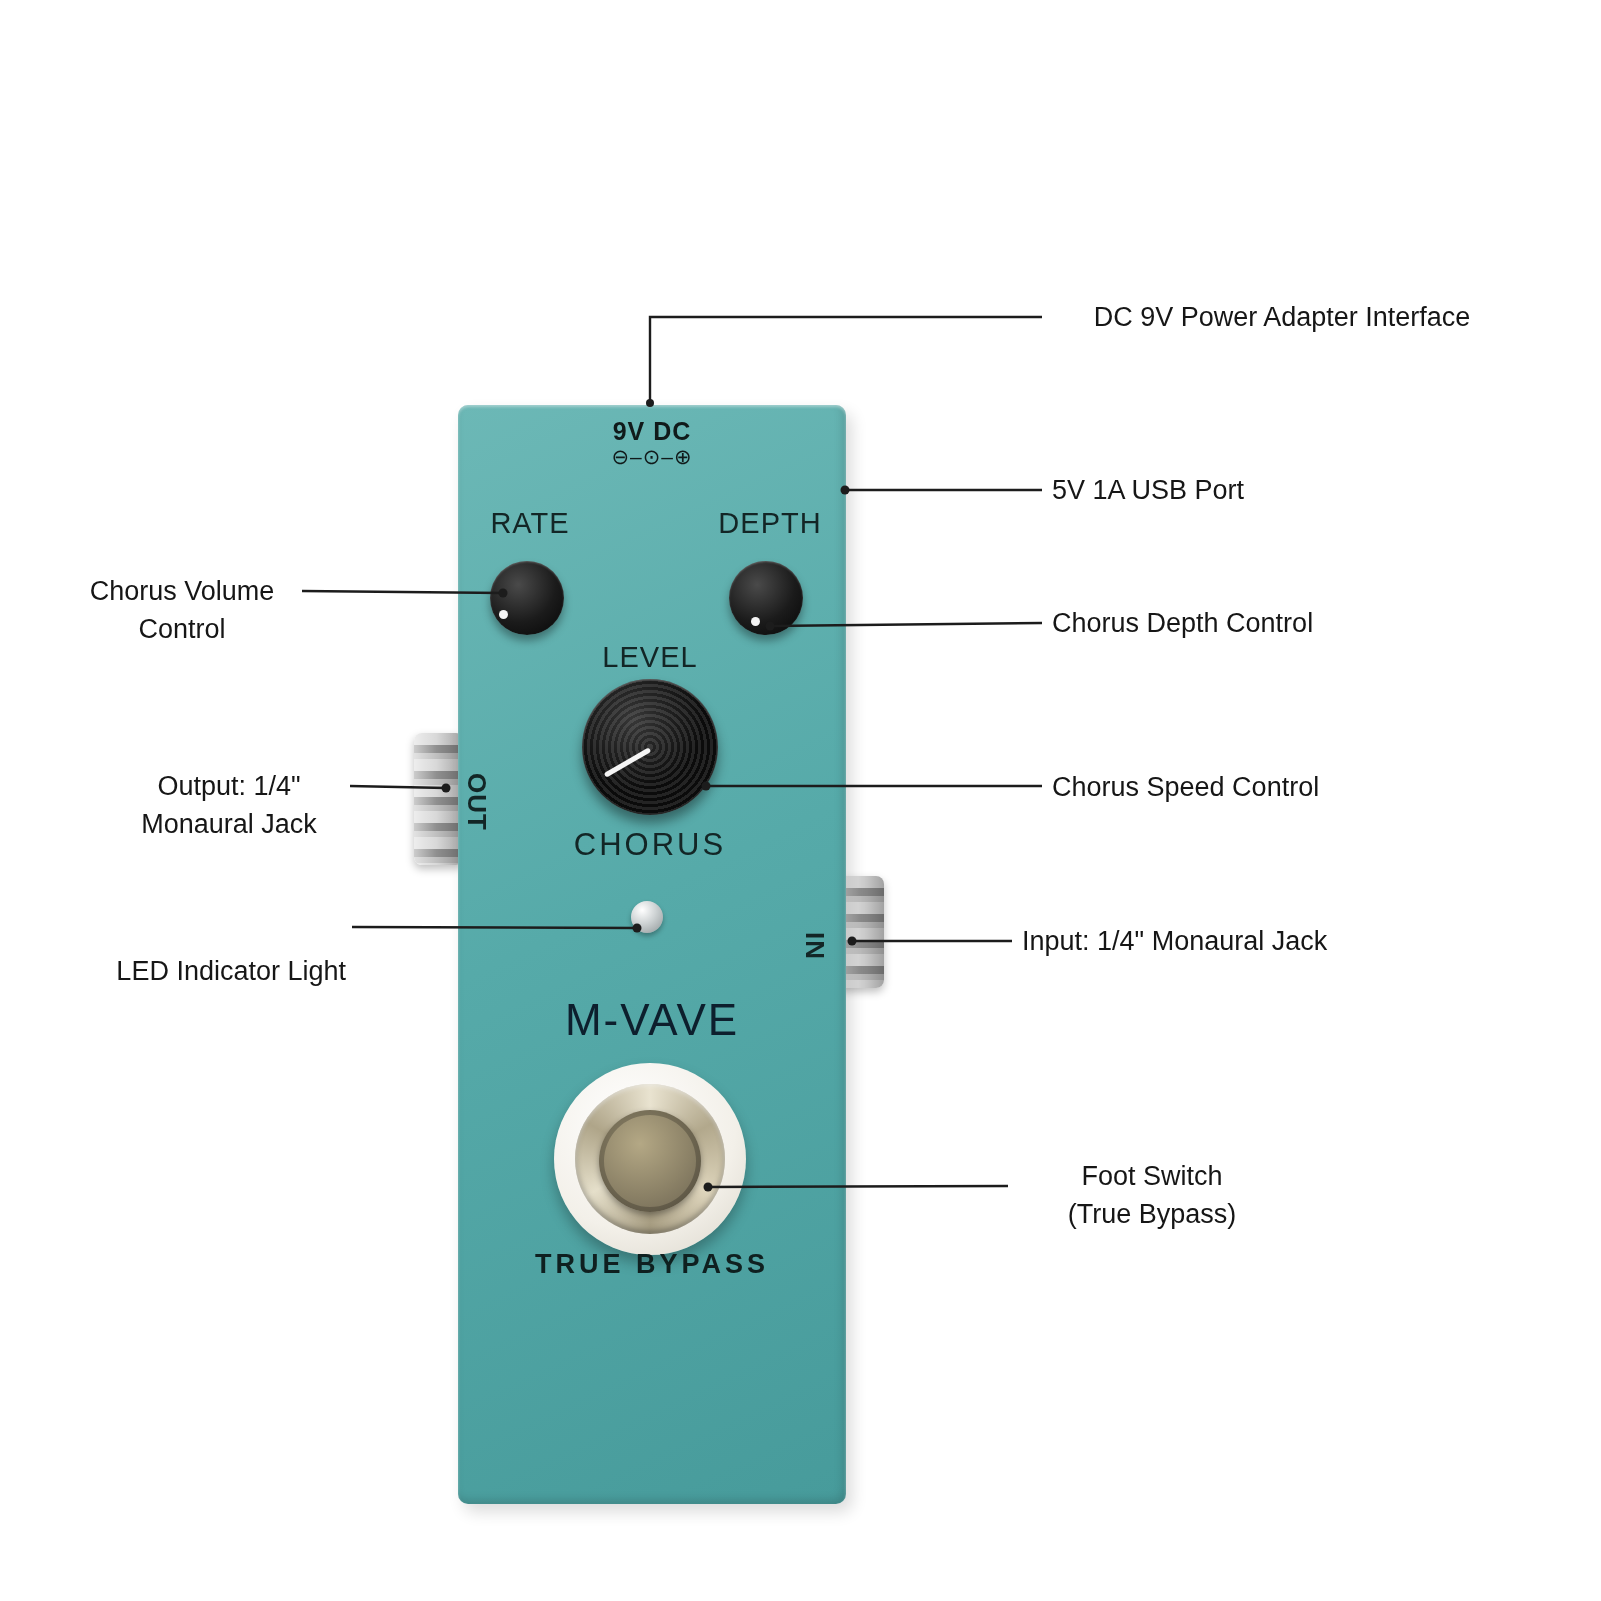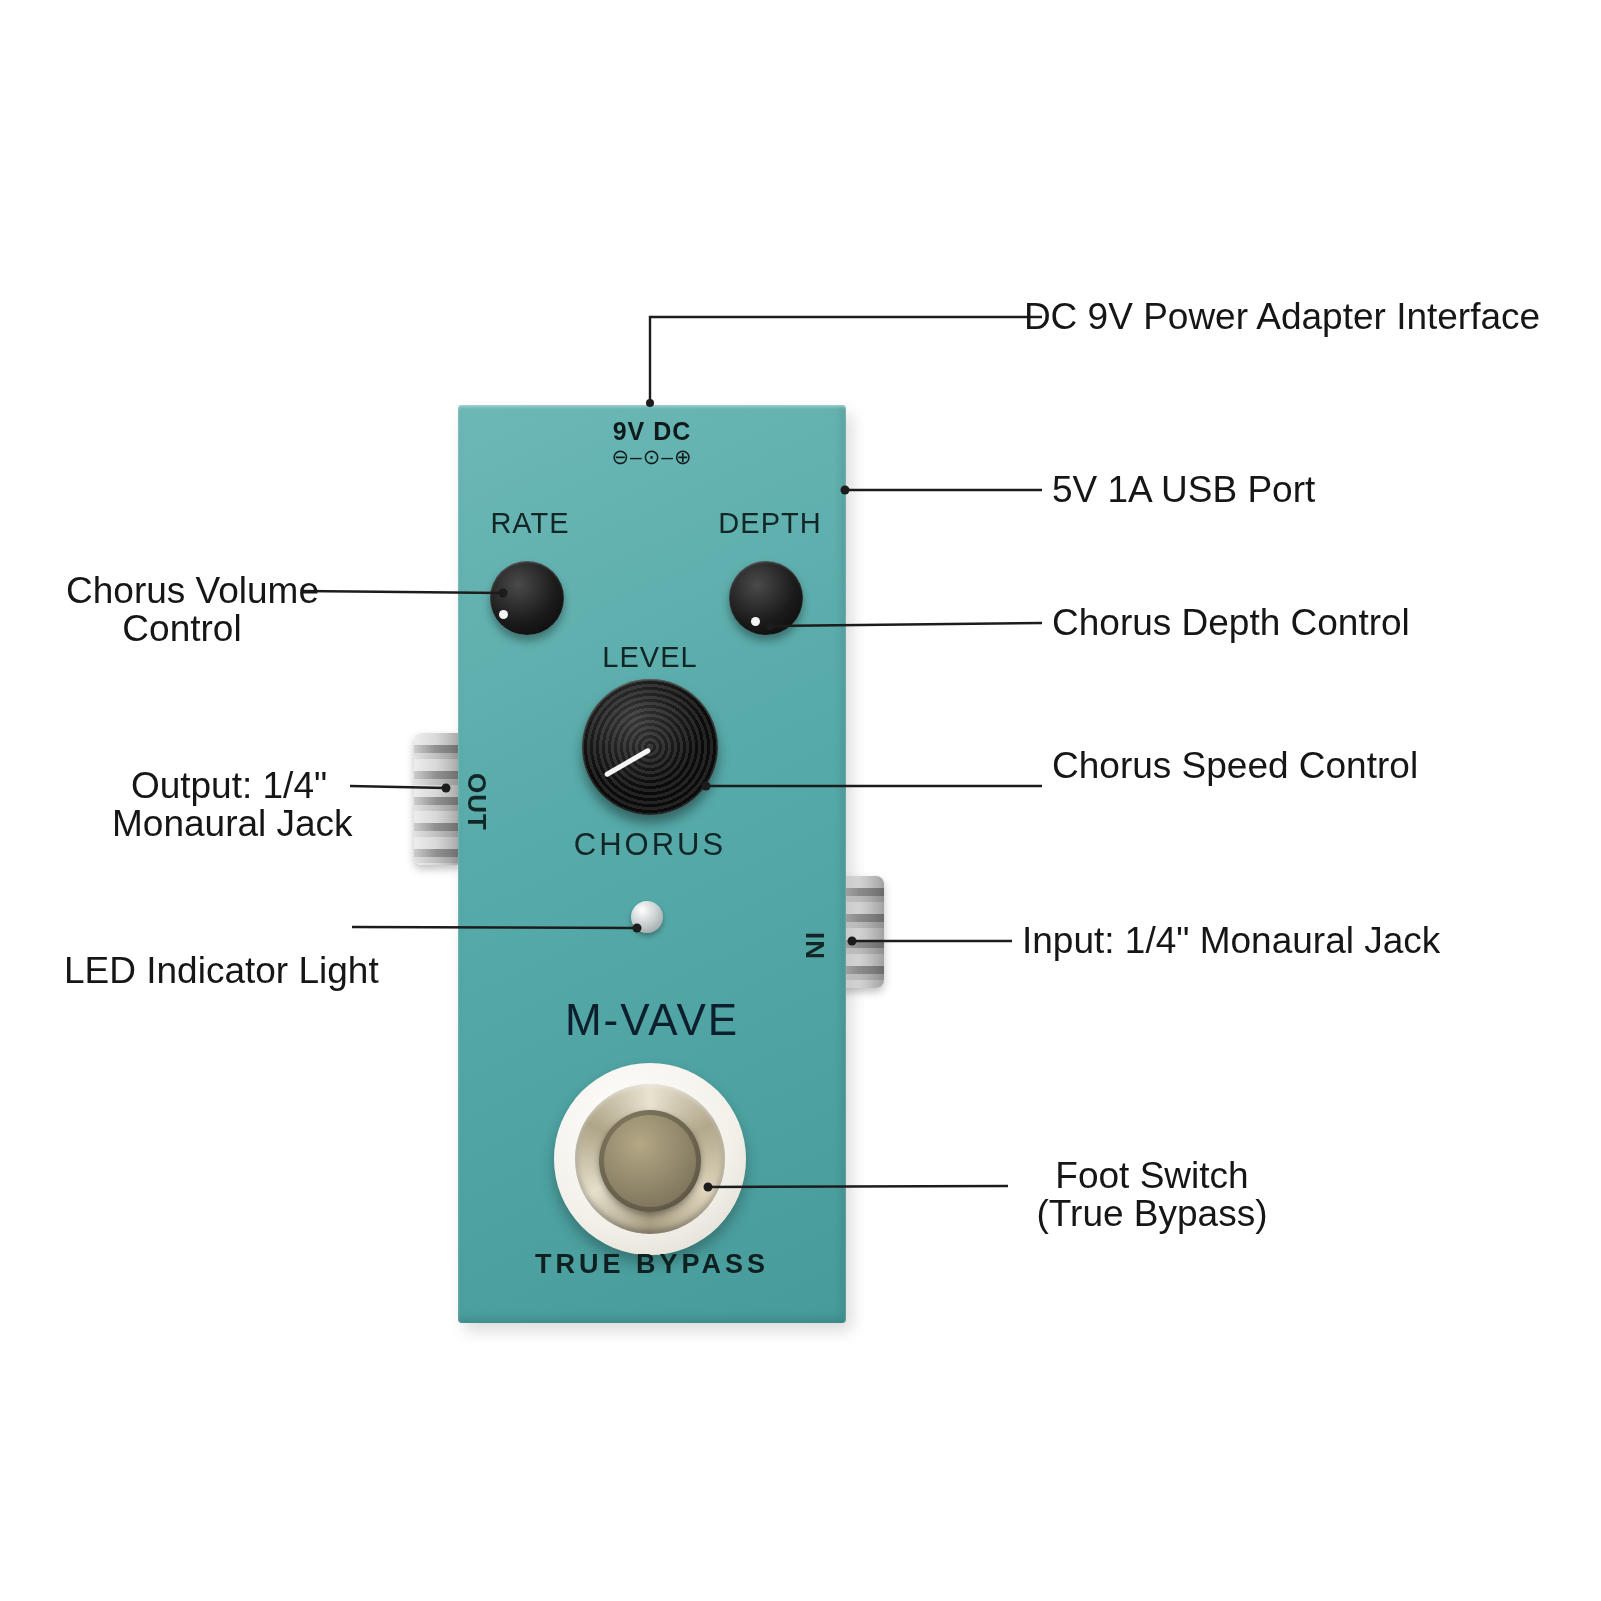--- a/index.html
+++ b/index.html
@@ -10,34 +10,34 @@
   *{box-sizing:border-box;}
   body{margin:0;background:#ffffff;font-family:"Liberation Sans",sans-serif;}
   .canvas{position:relative;width:1601px;height:1601px;background:#ffffff;overflow:hidden;}
 
   
   .lines{position:absolute;left:0;top:0;width:1601px;height:1601px;z-index:5;pointer-events:none;}
   .lines line,.lines polyline{stroke:#1c1c1c;stroke-width:2.4;fill:none;}
   .lines circle{fill:#1c1c1c;}
 
   
-  .callout{position:absolute;z-index:6;color:var(--label-ink);font-size:37px;line-height:38px;white-space:nowrap;}
+  .callout{position:absolute;z-index:6;color:var(--label-ink);font-size:27px;line-height:38px;white-space:nowrap;}
   .co-dc{left:1012px;top:298px;width:540px;text-align:center;}
   .co-usb{left:1052px;top:471px;}
   .co-depth{left:1052px;top:604px;}
-  .co-speed{left:1052px;top:747px;text-align:right;}
+  .co-speed{left:1052px;top:768px;text-align:right;}
   .co-input{left:1022px;top:922px;}
   .co-foot{left:1018px;top:1157px;width:268px;text-align:center;}
   .co-volume{left:66px;top:572px;width:232px;text-align:center;}
   .co-output{left:112px;top:767px;width:234px;text-align:center;}
   .co-led{left:64px;top:908px;width:282px;text-align:right;margin-top:44px;}
 
   
-  .pedal{position:absolute;left:458px;top:405px;width:388px;height:918px;z-index:2;
-    border-radius:4px;
+  .pedal{position:absolute;left:458px;top:405px;width:388px;height:1099px;z-index:2;
+    border-radius:10px;
     background:linear-gradient(155deg,#6cb8b6 0%,var(--pedal-teal) 45%,#479b9b 100%);
     box-shadow:6px 8px 16px rgba(0,0,0,0.14), inset 0 2px 3px rgba(255,255,255,0.4), inset -3px -4px 10px rgba(0,0,0,0.15);}
   .pedal .abs{position:absolute;}
 
   .power-label{left:0;top:12px;width:100%;text-align:center;font-size:25px;font-weight:bold;color:#101a1a;letter-spacing:1px;}
   .power-polarity{left:0;top:40px;width:100%;text-align:center;font-size:21px;color:#101a1a;letter-spacing:1px;}
 
   .knob-label{font-size:29px;font-weight:500;color:#132626;letter-spacing:1px;text-align:center;}
   .lbl-level{left:12px;top:102px;width:120px;}
   .lbl-depth{left:252px;top:102px;width:120px;}

